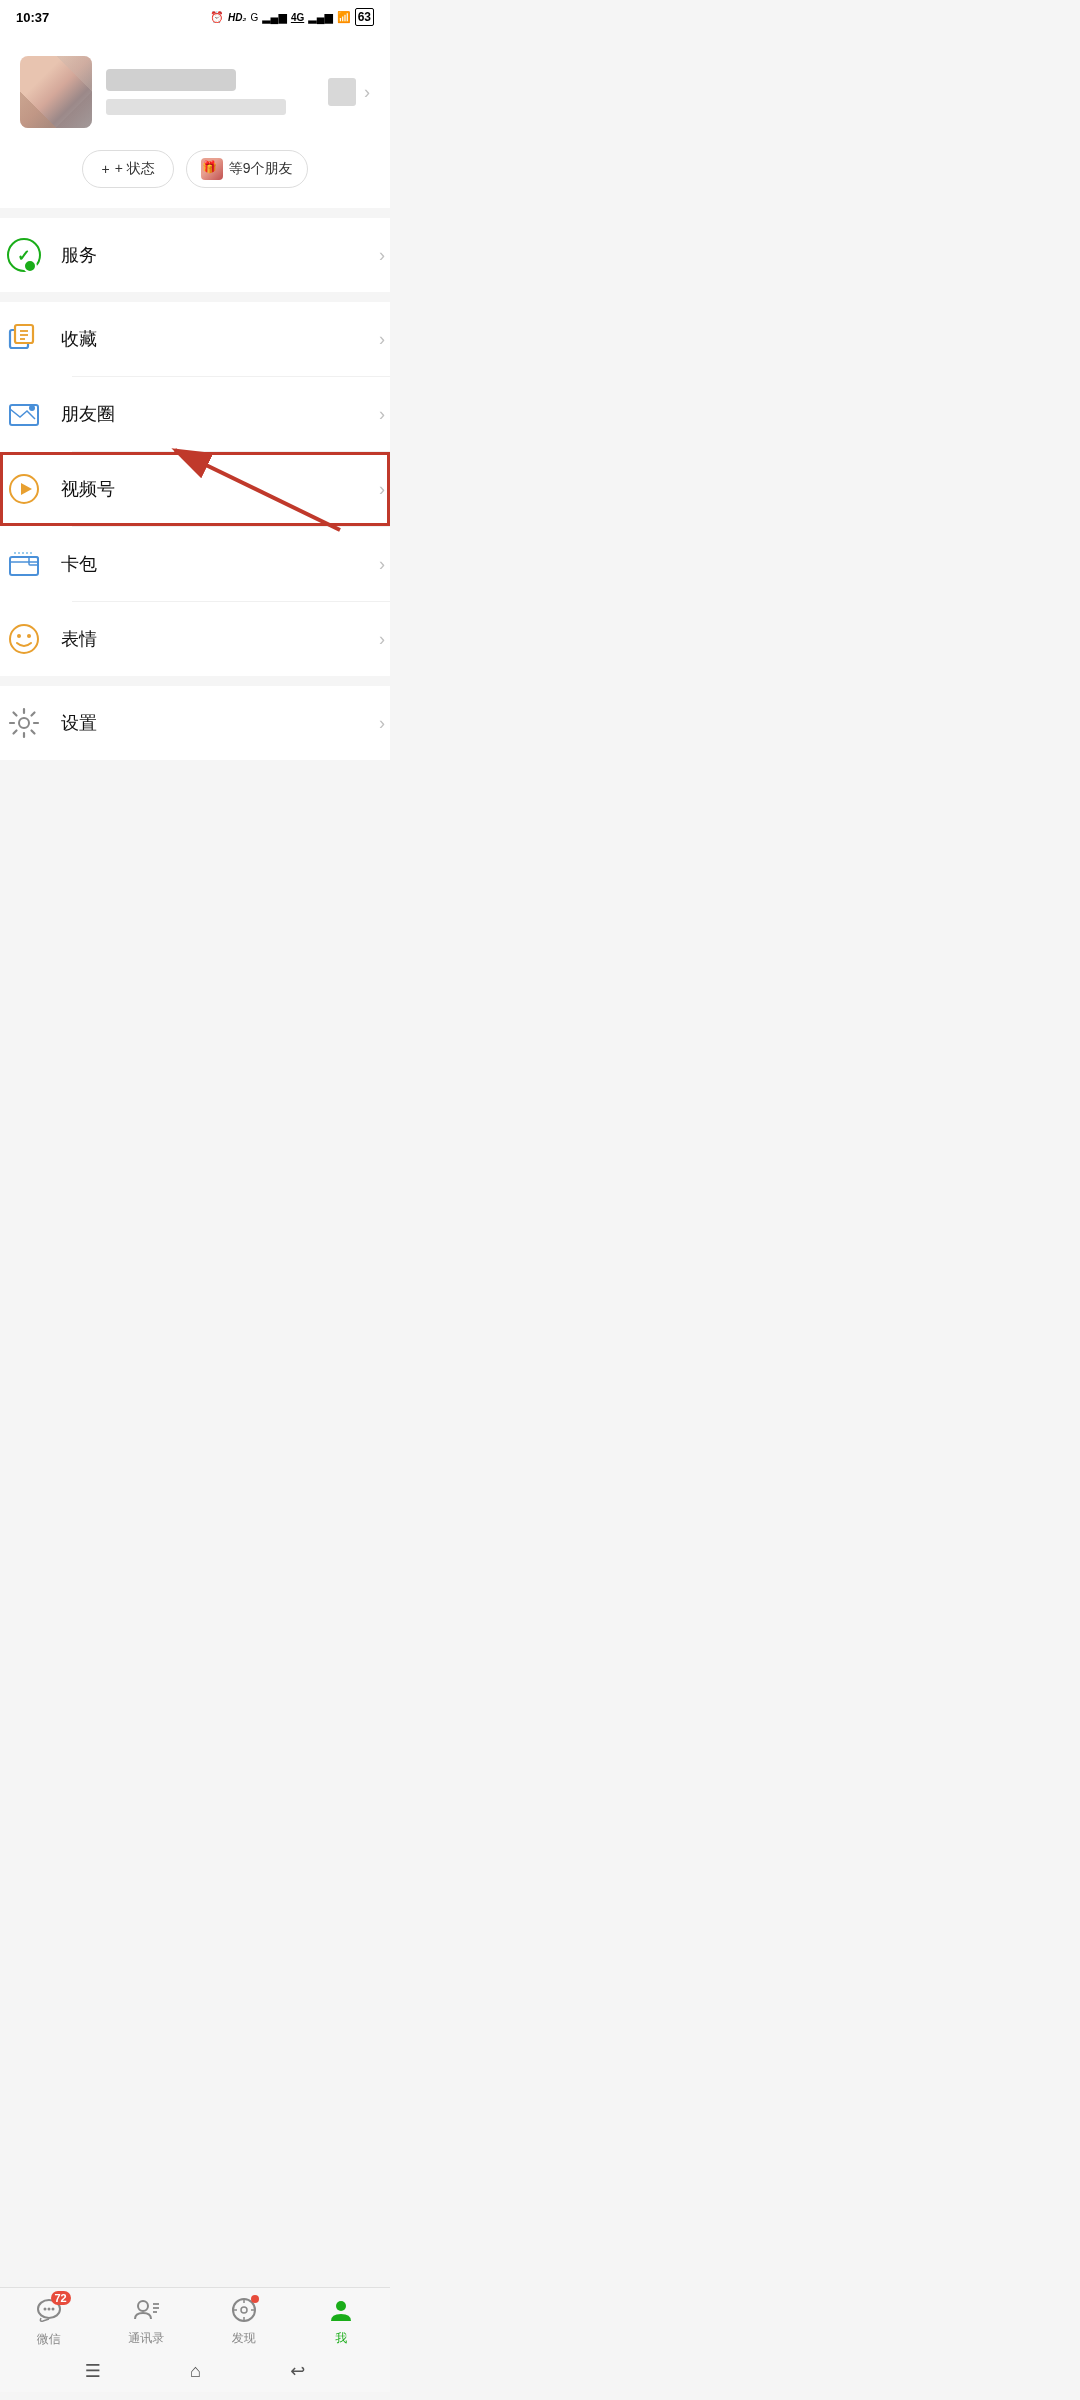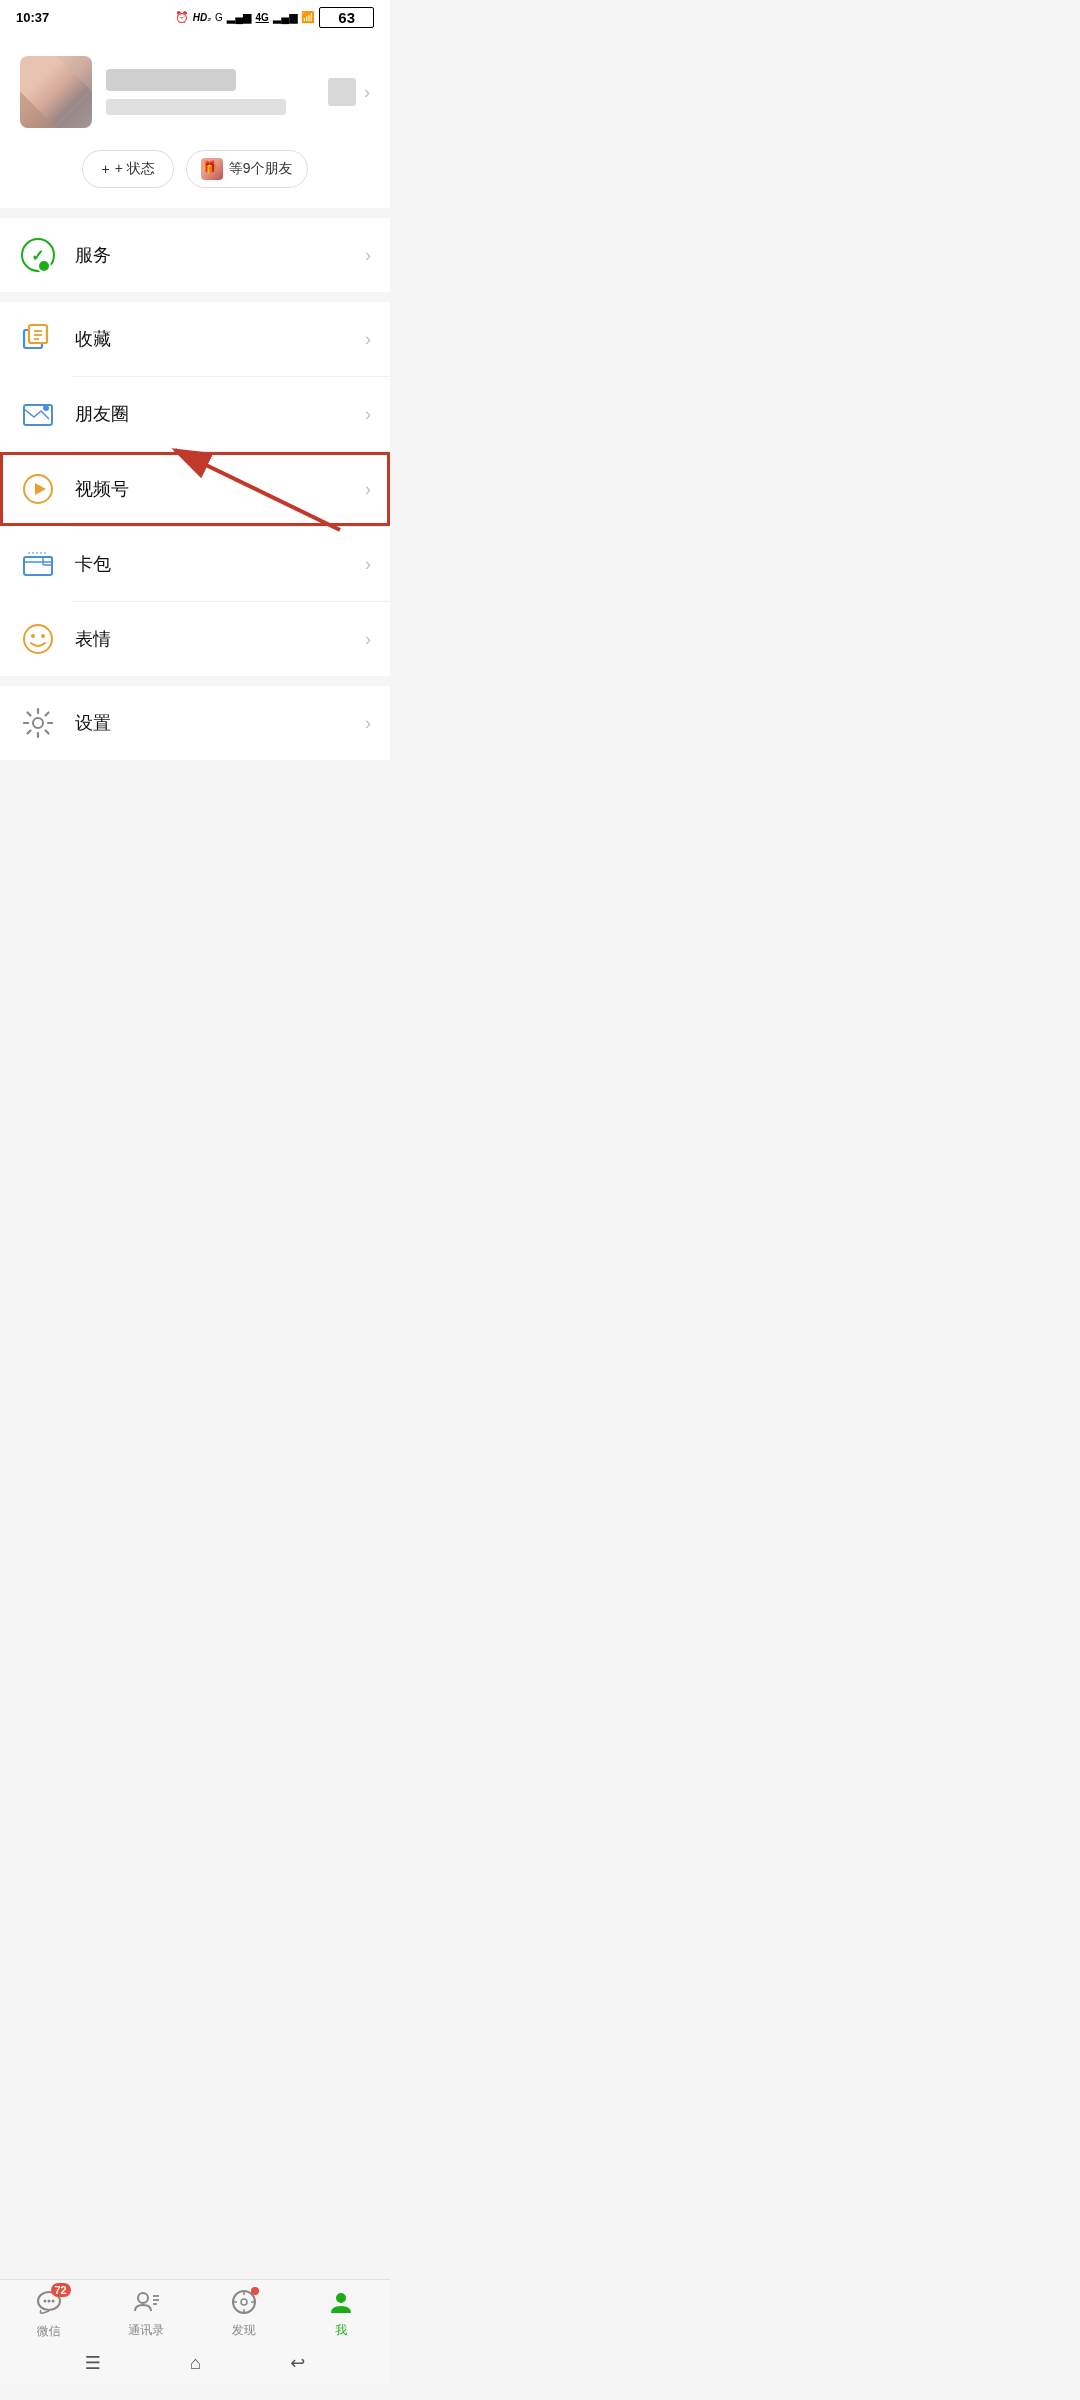--- a/index.html
+++ b/index.html
@@ -31,22 +31,22 @@
     .status-right {
       display: flex;
       align-items: center;
       gap: 4px;
       font-size: 11px;
       color: #000;
     }
     .battery-box {
       border: 1.5px solid #000;
       border-radius: 2px;
-      padding: 1px 18px;
-      font-size: 15px;
+      padding: 1px 2px;
+      font-size: 12px;
       font-weight: 600;
     }
 
     
     .profile-section {
       background: #fff;
       padding: 24px 20px 20px;
       display: flex;
       flex-direction: column;
       align-items: center;
@@ -164,21 +164,21 @@
       margin-left: 72px;
     }
 
     
     .menu-section {
       background: #fff;
     }
     .menu-item {
       display: flex;
       align-items: center;
-      padding: 18px 19px;
+      padding: 18px 5px;
       position: relative;
       cursor: pointer;
     }
     .menu-icon-wrap {
       width: 38px;
       height: 38px;
       display: flex;
       align-items: center;
       justify-content: center;
       margin-right: 18px;
@@ -286,21 +286,21 @@
       left: 0;
       right: 0;
       top: 0;
       bottom: 0;
       pointer-events: none;
     }
 
     
     .bottom-nav {
       position: fixed;
-      bottom: 16px;
+      bottom: 8px;
       left: 0;
       width: 390px;
       background: #f7f7f7;
       border-top: 1px solid #e0e0e0;
     }
     .nav-tabs {
       display: flex;
       justify-content: space-around;
       align-items: center;
       padding: 8px 0 4px;

